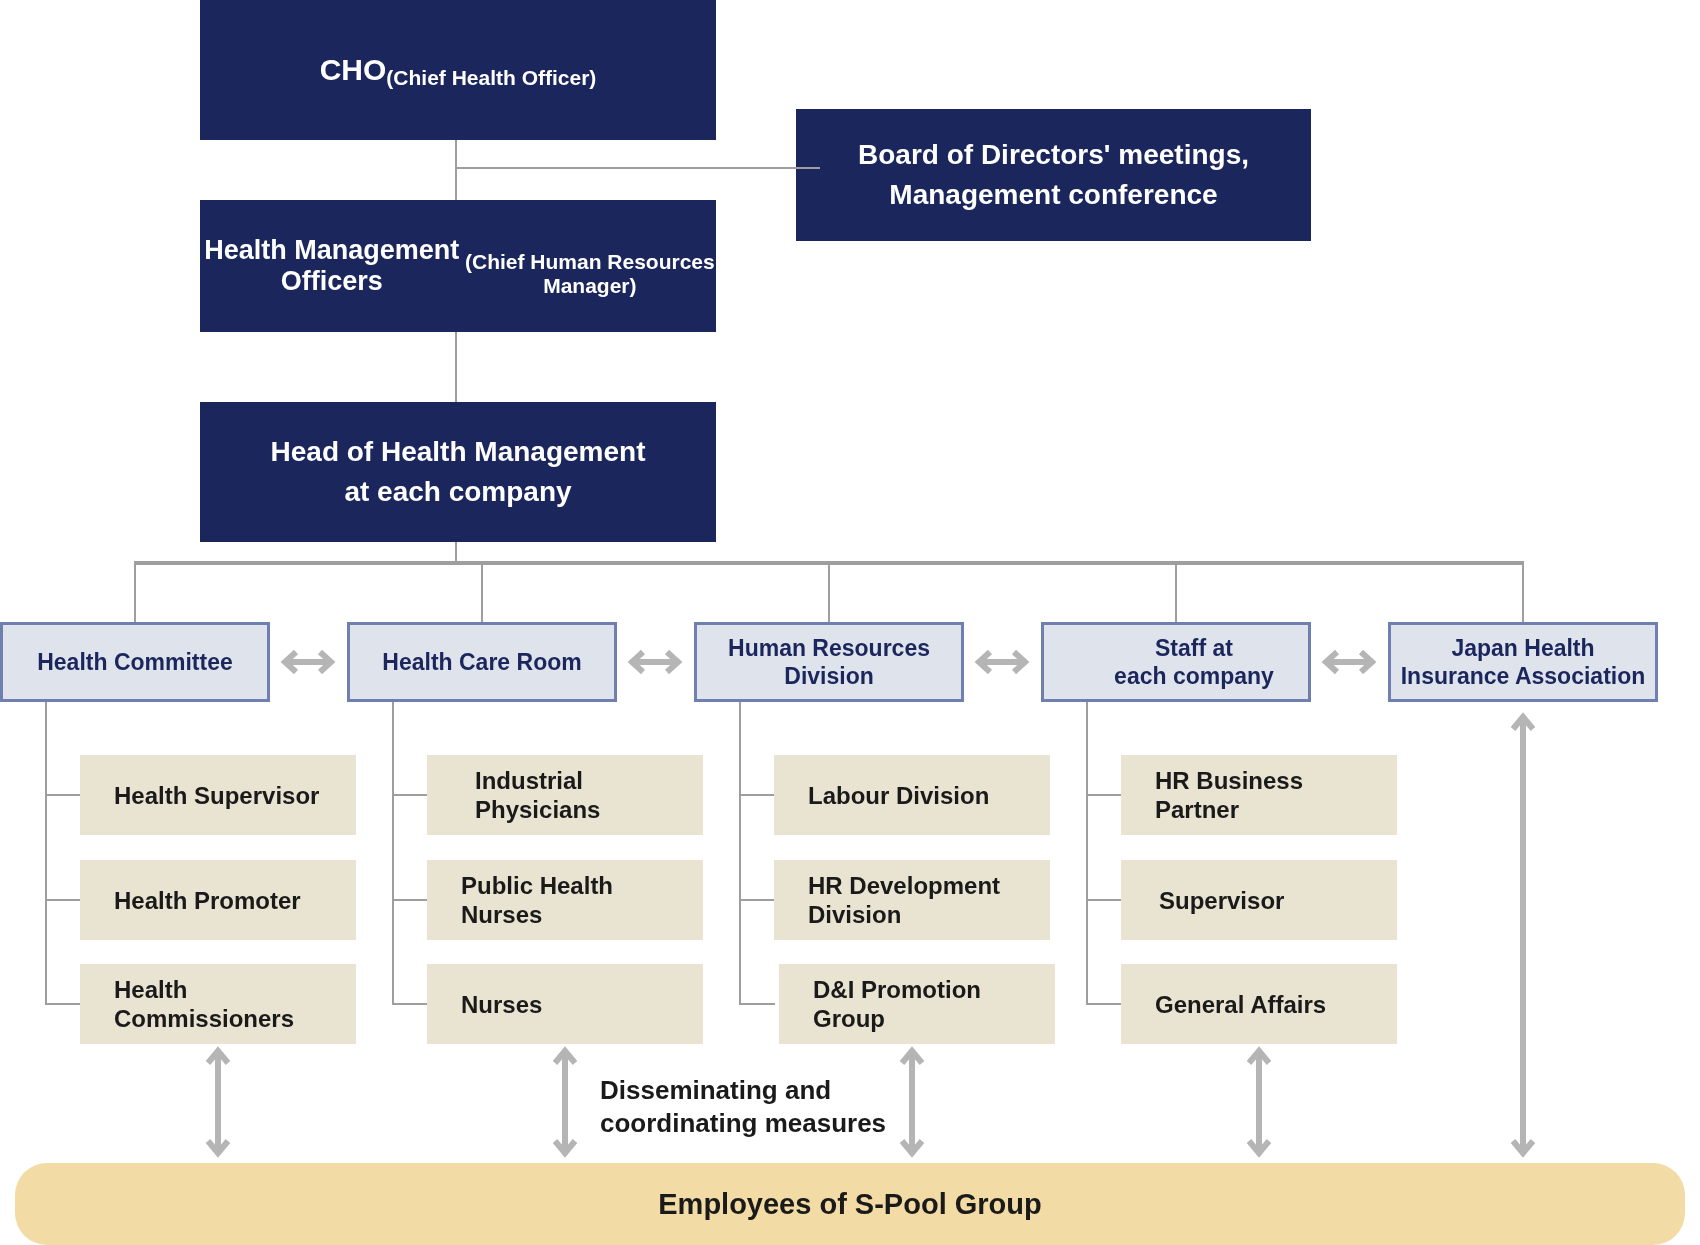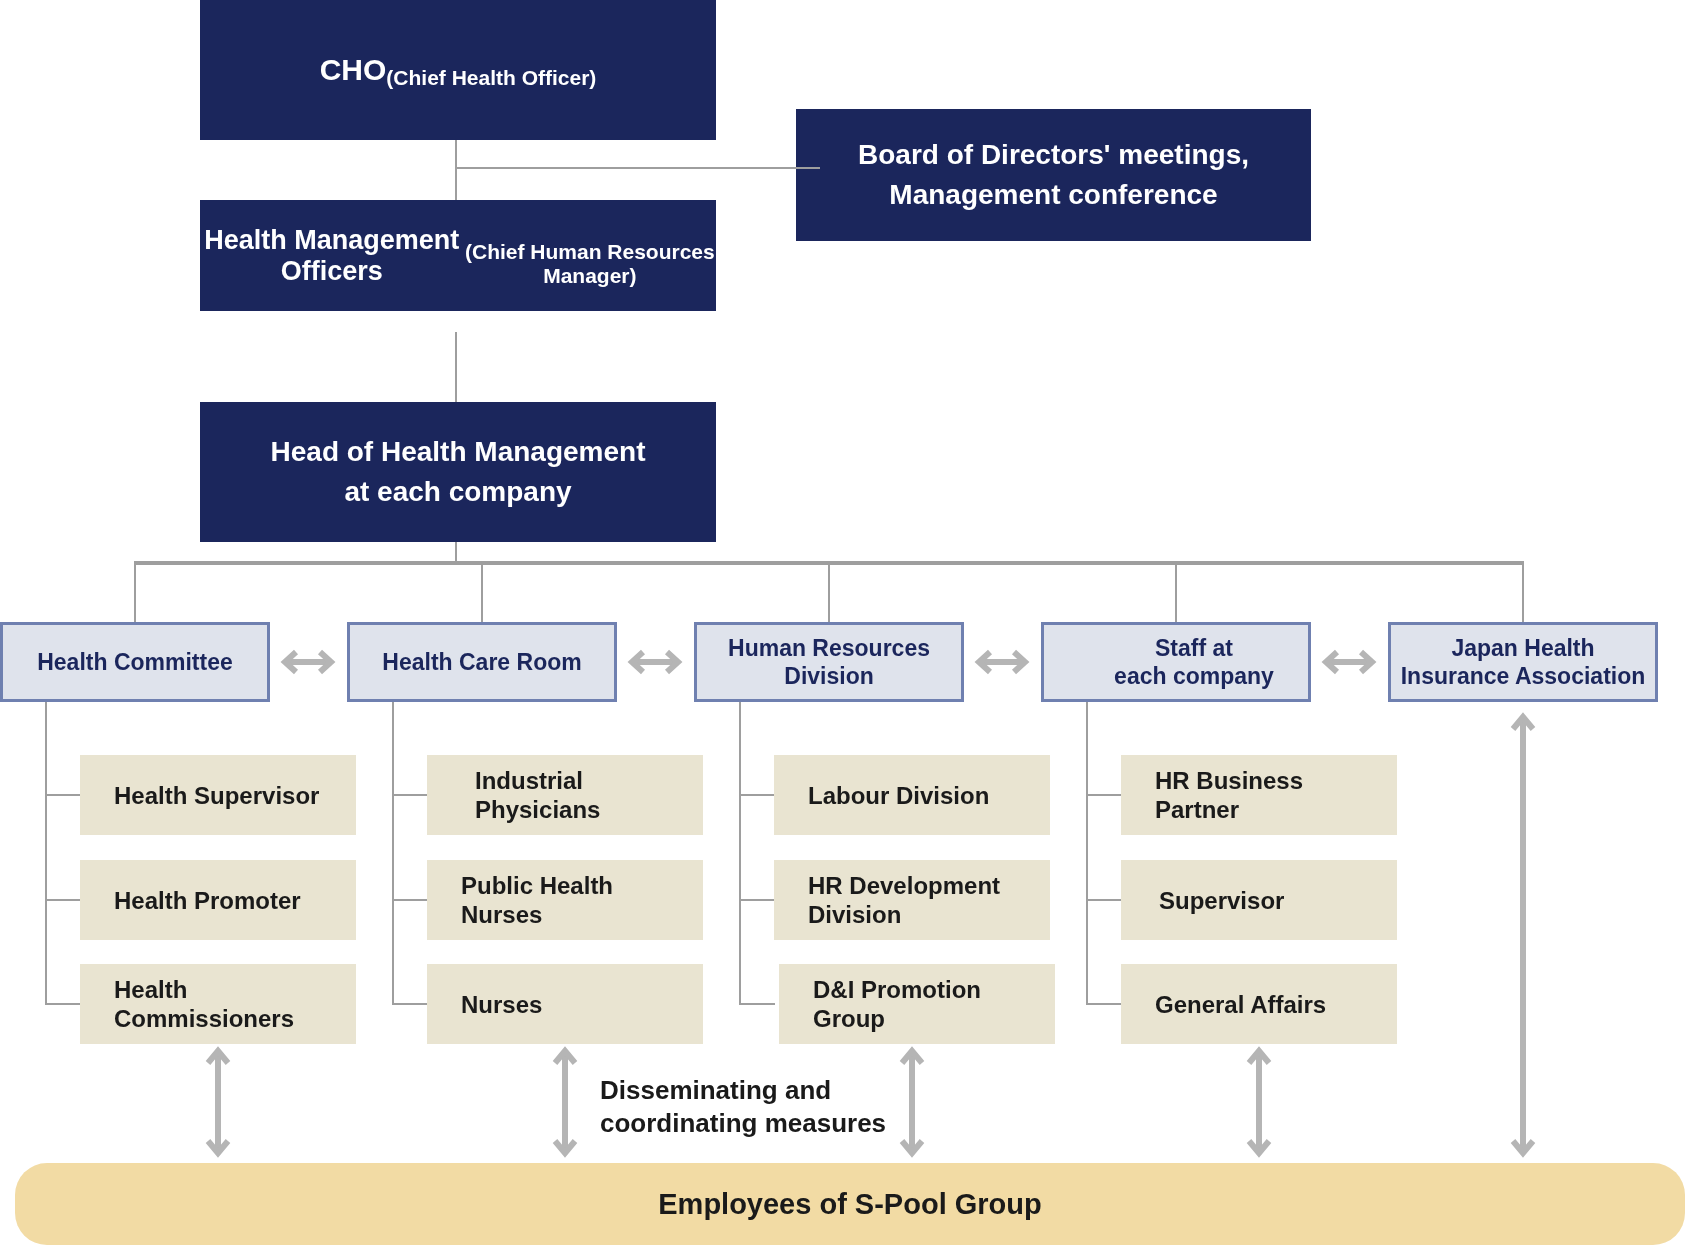--- a/index.html
+++ b/index.html
@@ -50,21 +50,21 @@
   <div class="abs navy" id="cho" style="left:200px;top:0;width:516px;height:140px;">
     <span class="title">CHO</span>
     <span class="subtitle">(Chief Health Officer)</span>
   </div>
 
   <div class="abs navy twolines" id="board" style="left:796px;top:100px;width:515px;height:132px;margin-top:9px;">
     <span>Board of Directors' meetings,
 Management conference</span>
   </div>
 
-  <div class="abs navy" id="hmo" style="left:200px;top:200px;width:516px;height:111px;">
+  <div class="abs navy" id="hmo" style="left:200px;top:200px;width:516px;height:132px;">
     <span class="title">Health Management Officers</span>
     <span class="subtitle">(Chief Human Resources Manager)</span>
   </div>
 
   <div class="abs navy twolines" id="head" style="left:200px;top:402px;width:516px;height:140px;">
     <span>Head of Health Management
 at each company</span>
   </div>
 
   <div class="abs line" style="left:455px;top:140px;width:2px;height:60px;"></div>

